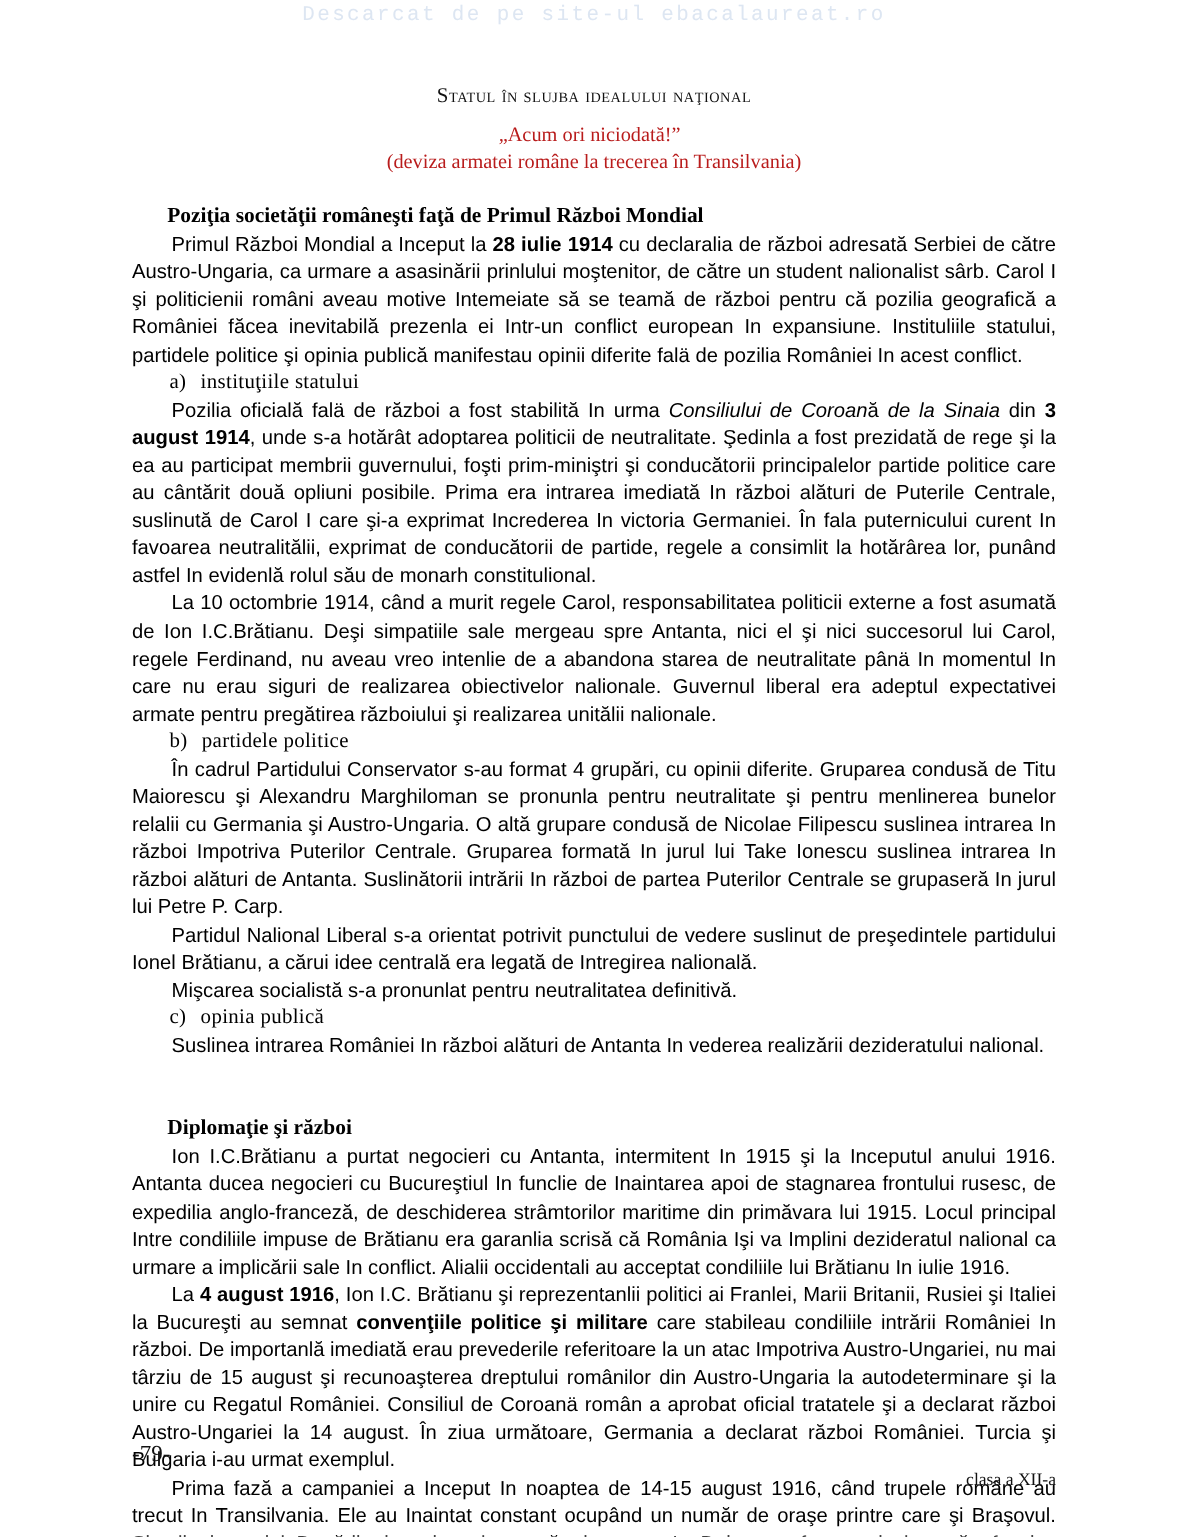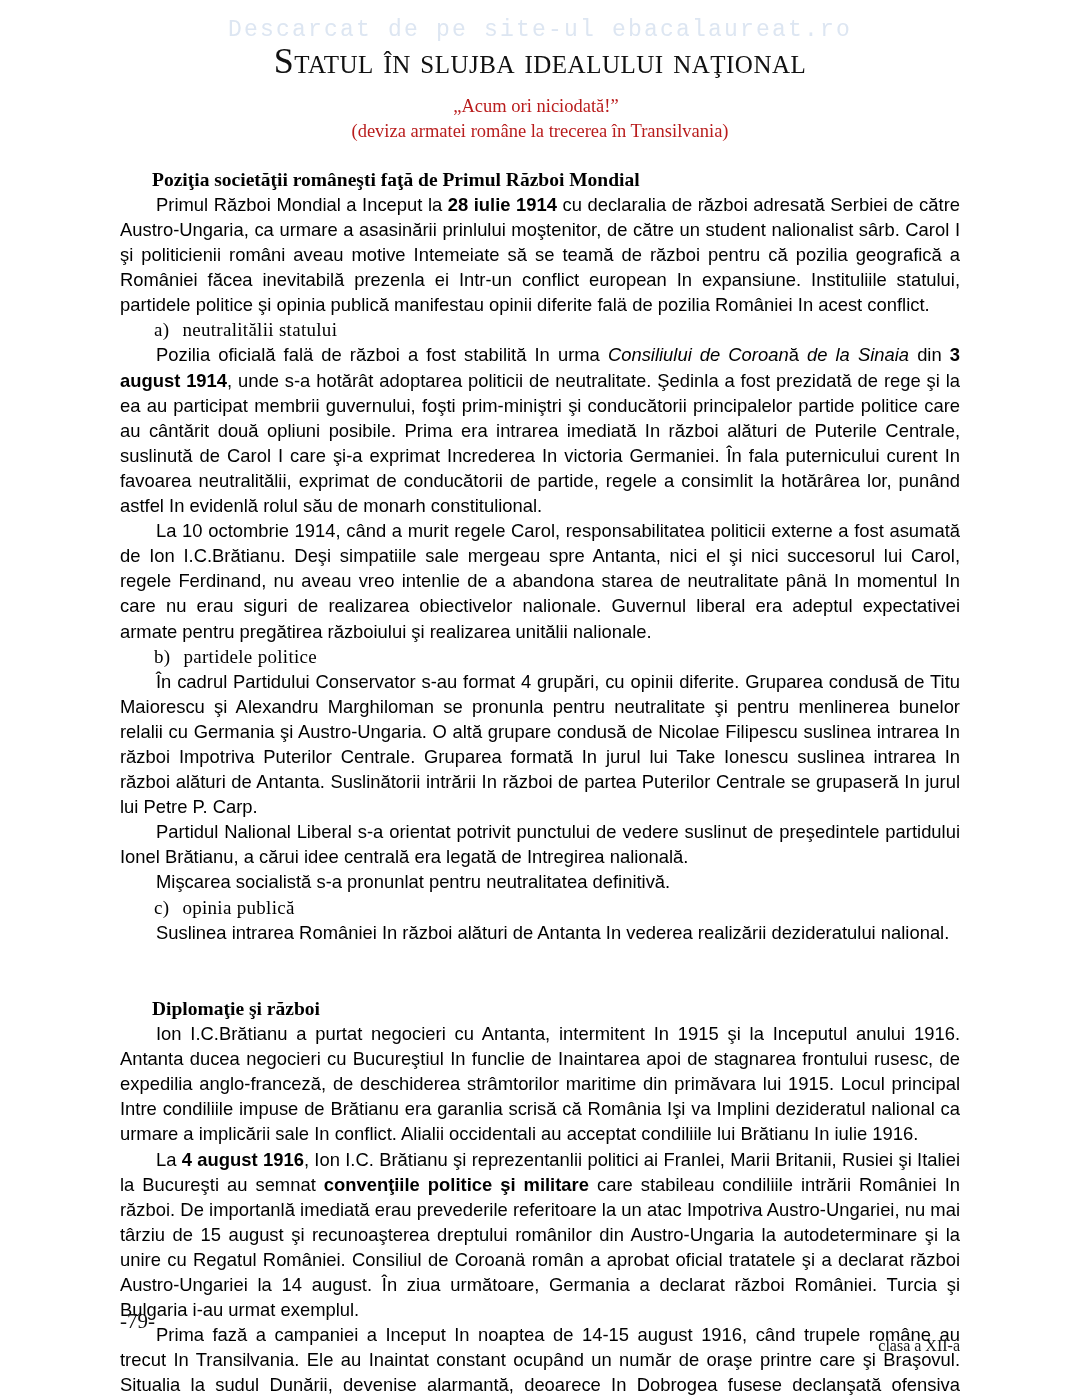--- a/index.html
+++ b/index.html
@@ -12,49 +12,49 @@
     height: 1397px;
     position: relative;
     overflow: hidden;
     font-family: "Liberation Sans", sans-serif;
     color: #000000;
   }
 
   
   .watermark {
     position: absolute;
-    top: 17px;
+    top: 2px;
     left: 0;
     width: 1080px;
     text-align: center;
     font-family: "Liberation Mono", "DejaVu Sans Mono", monospace;
-    font-size: 23px;
+    font-size: 19px;
     letter-spacing: 2.2px;
     color: #dde6f2;
     white-space: nowrap;
     user-select: none;
   }
 
   
   .page {
     position: absolute;
     top: 0;
     left: 0;
     width: 1080px;
     height: 1397px;
     box-sizing: border-box;
     padding: 0 120px;
   }
 
   .title {
     margin: 0;
-    padding-top: 42px;
+    padding-top: 78px;
     text-align: center;
     font-family: "Liberation Serif", serif;
-    font-size: 36px;
+    font-size: 19px;
     font-weight: 400;
     font-variant: small-caps;
     letter-spacing: 0.5px;
     line-height: 1.1;
     color: #111;
   }
 
   .motto-block {
     margin-top: 12px;
     text-align: center;
@@ -138,21 +138,21 @@
 
   <div class="motto-block">
     <span class="motto-line-1">„Acum ori niciodată!”</span>
     <span class="motto-line-2">(deviza armatei române la trecerea în Transilvania)</span>
   </div>
 
   <h2 class="section-heading">Poziţia societăţii româneşti faţă de Primul Război Mondial</h2>
 
   <p class="para"><span>Primul Război Mondial a Inceput la </span><b>28 iulie 1914</b><span> cu declaralia de război adresată Serbiei de către Austro-Ungaria, ca urmare a asasinării prinlului moştenitor, de către un student nalionalist sârb. Carol I şi politicienii români aveau motive Intemeiate să se teamă de război pentru că pozilia geografică a României făcea inevitabilă prezenla ei Intr-un conflict european In expansiune. Instituliile statului, partidele politice şi opinia publică manifestau opinii diferite falä de pozilia României In acest conflict.</span></p>
 
-  <p class="subitem"><span class="marker">a)</span><span>neutralitălii statului</span></p>
+  <p class="subitem"><span class="marker">a)</span><span>instituţiile statului</span></p>
 
   <p class="para"><span>Pozilia oficială falä de război a fost stabilită In urma </span><i>Consiliului de Coroan</i><span>ă</span><i> de la Sinaia</i><span> din </span><b>3 august 1914</b><span>, unde s-a hotărât adoptarea politicii de neutralitate. Şedinla a fost prezidată de rege şi la ea au participat membrii guvernului, foşti prim-miniştri şi conducătorii principalelor partide politice care au cântărit două opliuni posibile. Prima era intrarea imediată In război alături de Puterile Centrale, suslinută de Carol I care şi-a exprimat Increderea In victoria Germaniei. În fala puternicului curent In favoarea neutralitălii, exprimat de conducătorii de partide, regele a consimlit la hotărârea lor, punând astfel In evidenlă rolul său de monarh constitulional.</span></p>
 
   <p class="para">La 10 octombrie 1914, când a murit regele Carol, responsabilitatea politicii externe a fost asumată de Ion I.C.Brătianu. Deşi simpatiile sale mergeau spre Antanta, nici el şi nici succesorul lui Carol, regele Ferdinand, nu aveau vreo intenlie de a abandona starea de neutralitate pânä In momentul In care nu erau siguri de realizarea obiectivelor nalionale. Guvernul liberal era adeptul expectativei armate pentru pregătirea războiului şi realizarea unitălii nalionale.</p>
 
   <p class="subitem"><span class="marker">b)</span><span>partidele politice</span></p>
 
   <p class="para">În cadrul Partidului Conservator s-au format 4 grupări, cu opinii diferite. Gruparea condusă de Titu Maiorescu şi Alexandru Marghiloman se pronunla pentru neutralitate şi pentru menlinerea bunelor relalii cu Germania şi Austro-Ungaria. O altă grupare condusă de Nicolae Filipescu suslinea intrarea In război Impotriva Puterilor Centrale. Gruparea formată In jurul lui Take Ionescu suslinea intrarea In război alături de Antanta. Suslinătorii intrării In război de partea Puterilor Centrale se grupaseră In jurul lui Petre P. Carp.</p>
 
   <p class="para">Partidul Nalional Liberal s-a orientat potrivit punctului de vedere suslinut de preşedintele partidului Ionel Brătianu, a cărui idee centrală era legată de Intregirea nalională.</p>

